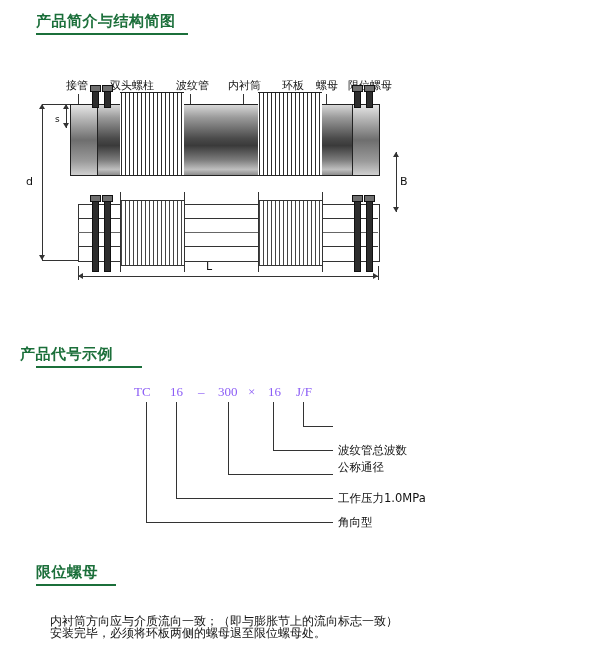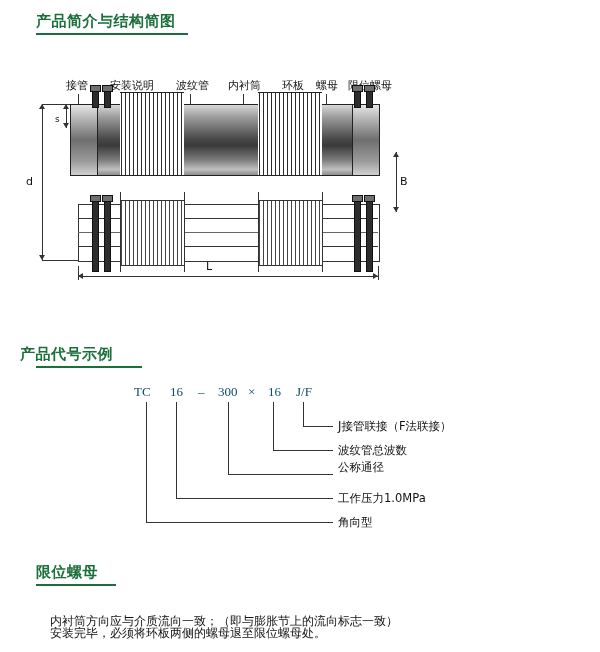--- a/index.html
+++ b/index.html
@@ -161,21 +161,21 @@
     position: absolute;
     left: 0;
     top: 370px;
     width: 600px;
     height: 160px;
   }
   .code-token {
     position: absolute;
     font-size: 13px;
     font-family: "Liberation Serif", "DejaVu Serif", serif;
-    color: #0c4a6e;
+    color: #8b5cf6;
     white-space: nowrap;
   }
   .code-desc {
     position: absolute;
     font-size: 11.5px;
     color: #111;
     white-space: nowrap;
   }
 
   
@@ -188,21 +188,21 @@
 </style>
 </head>
 <body>
 
 <div class="section-title" style="left:36px; top:12px;">产品简介与结构简图</div>
 <div class="title-underline" style="left:36px; top:33px; width:152px;"></div>
 
 <div id="figure1">
 
   <div class="lbl" style="left:66px; top:26px;">接管</div>
-  <div class="lbl" style="left:110px; top:26px;">安装说明</div>
+  <div class="lbl" style="left:110px; top:26px;">双头螺柱</div>
   <div class="lbl" style="left:176px; top:26px;">波纹管</div>
   <div class="lbl" style="left:228px; top:26px;">内衬筒</div>
   <div class="lbl" style="left:282px; top:26px;">环板</div>
   <div class="lbl" style="left:316px; top:26px;">螺母</div>
   <div class="lbl" style="left:348px; top:26px;">限位螺母</div>
 
   <div class="leader" style="left:78px;  top:42px; height:14px;"></div>
   <div class="leader" style="left:128px; top:42px; height:14px;"></div>
   <div class="leader" style="left:190px; top:42px; height:22px;"></div>
   <div class="leader" style="left:243px; top:42px; height:46px;"></div>
@@ -294,21 +294,20 @@
   <div class="line-v" style="left:228px; top:32px; height:72px;"></div>
   <div class="line-v" style="left:176px; top:32px; height:96px;"></div>
   <div class="line-v" style="left:146px; top:32px; height:120px;"></div>
 
   <div class="line-h" style="left:303px; top:56px; width:30px;"></div>
   <div class="line-h" style="left:273px; top:80px; width:60px;"></div>
   <div class="line-h" style="left:228px; top:104px; width:105px;"></div>
   <div class="line-h" style="left:176px; top:128px; width:157px;"></div>
   <div class="line-h" style="left:146px; top:152px; width:187px;"></div>
 
-  <div class="code-desc" style="left:338px; top:49px;">J接管联接（F法联接）</div>
   <div class="code-desc" style="left:338px; top:73px;">波纹管总波数</div>
   <div class="code-desc" style="left:338px; top:90px;">公称通径</div>
   <div class="code-desc" style="left:338px; top:121px;">工作压力1.0MPa</div>
   <div class="code-desc" style="left:338px; top:145px;">角向型</div>
 </div>
 
 <div class="section-title" style="left:36px; top:563px;">限位螺母</div>
 <div class="title-underline" style="left:36px; top:584px; width:80px;"></div>
 
 <div class="note-line" style="left:50px; top:604px;margin-top:9px;">内衬筒方向应与介质流向一致；（即与膨胀节上的流向标志一致）</div>

